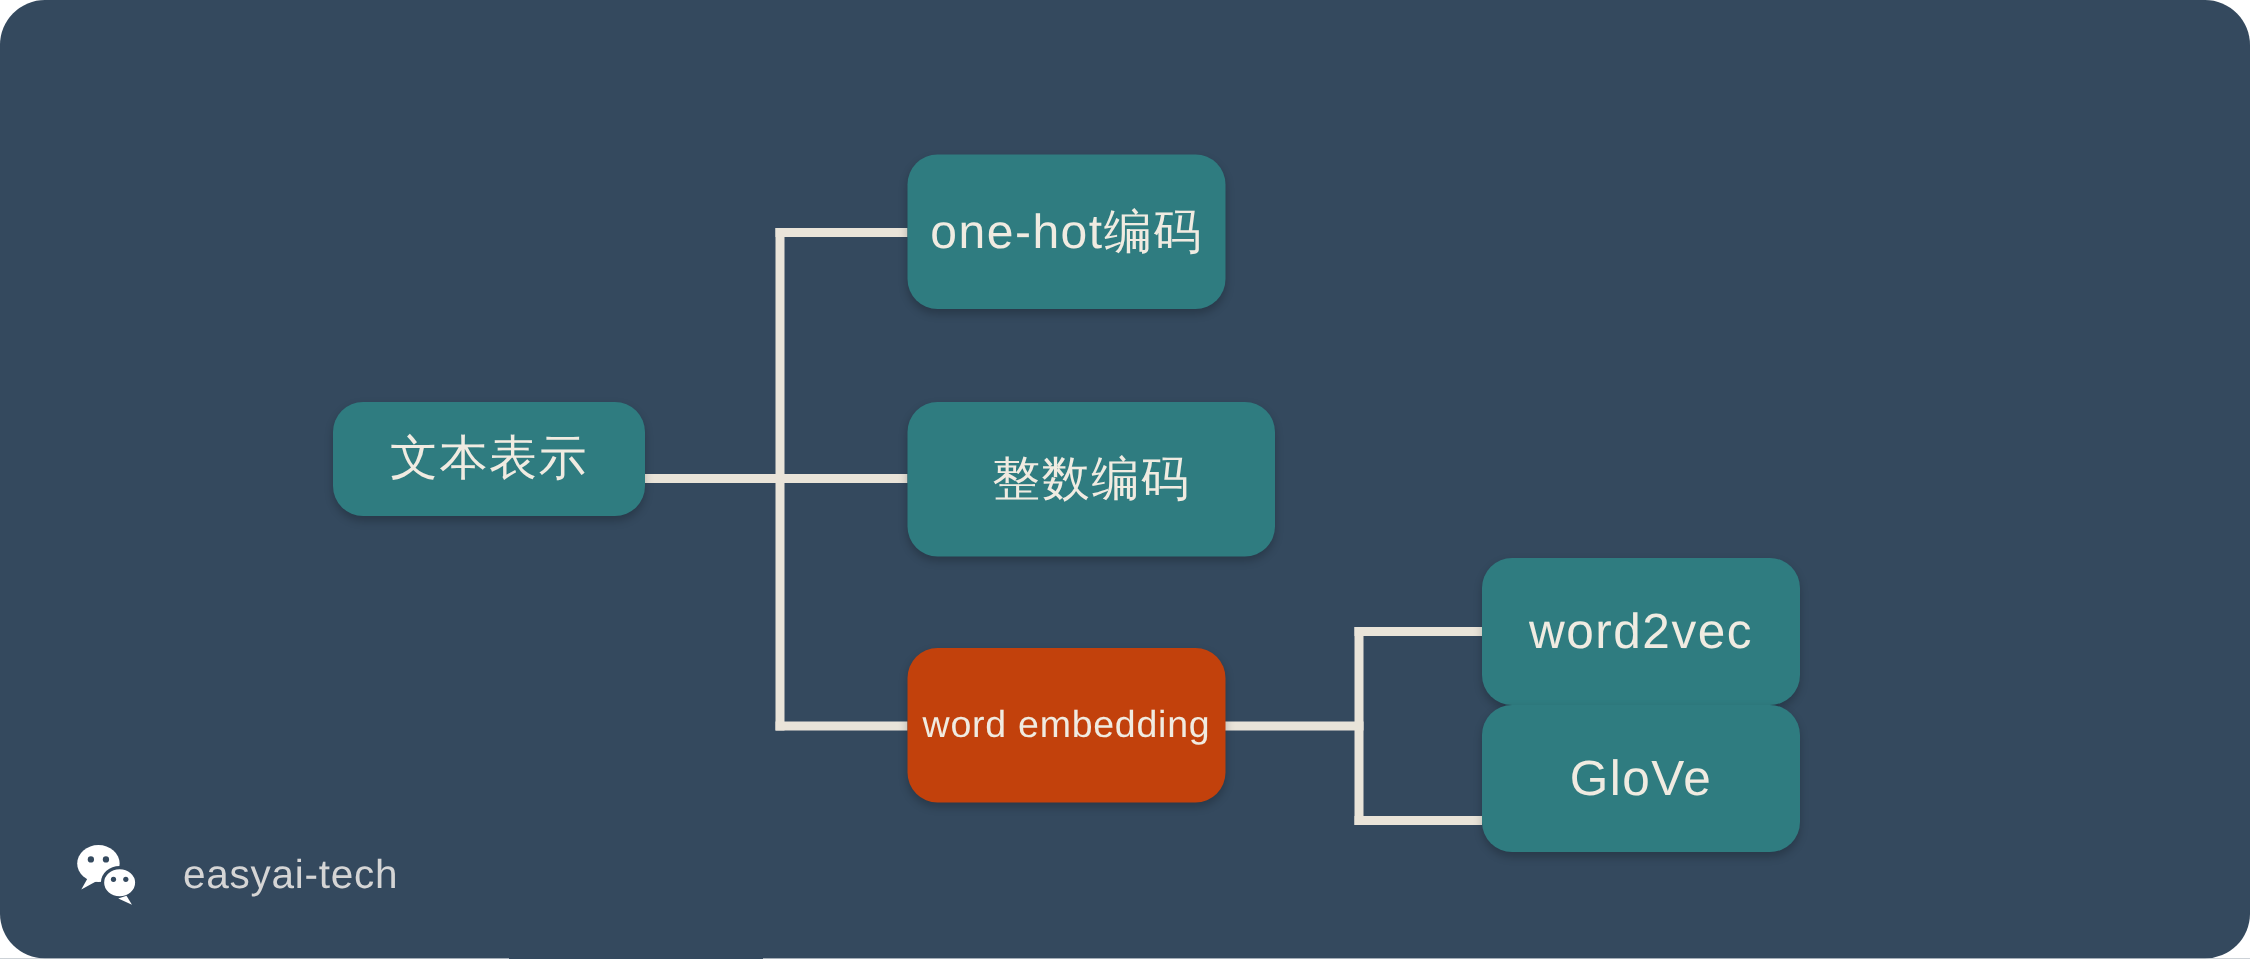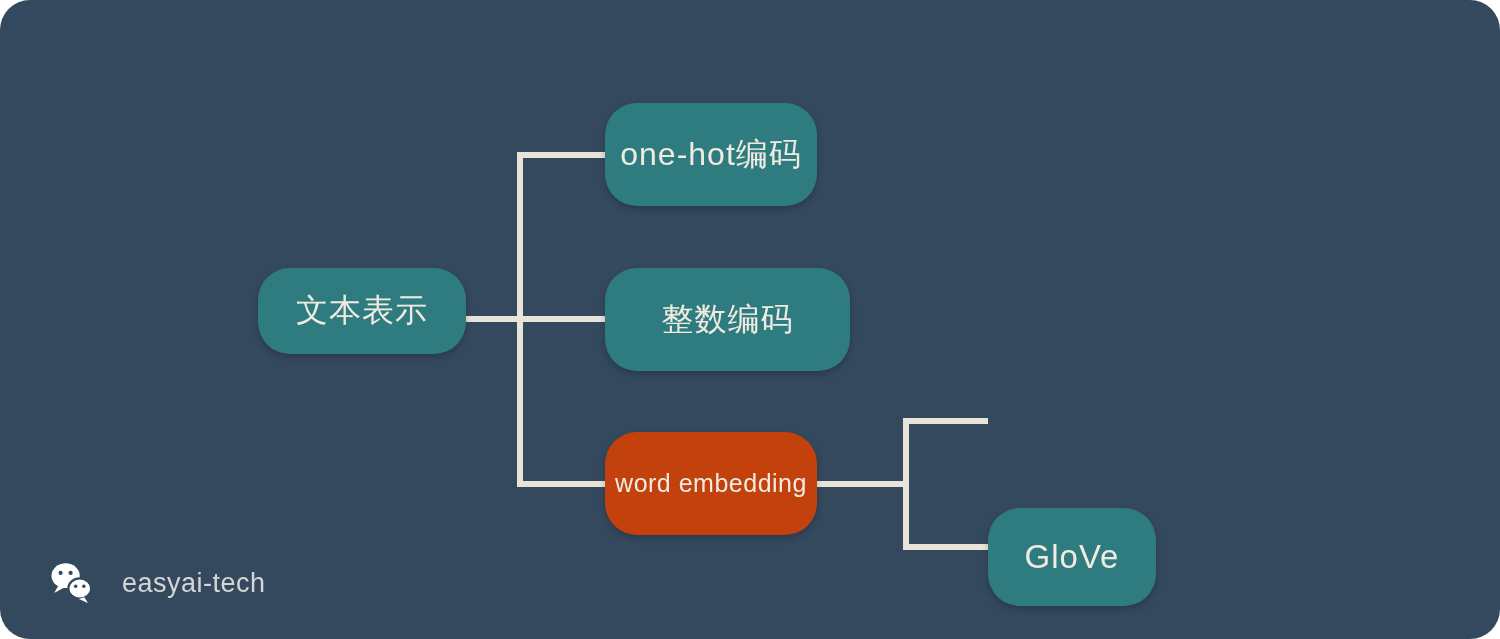--- a/index.html
+++ b/index.html
@@ -29,37 +29,37 @@
   .line-branch-bot { left: 517px; top: 481px; width: 88px; }
   .line-embed-out  { left: 816px; top: 481px; width: 93px; }
   .line-trunk-right{ left: 903px; top: 418px; height: 132px; }
   .line-branch-w2v { left: 903px; top: 418px; width: 85px; }
   .line-branch-glv { left: 903px; top: 544px; width: 85px; }
 
   
   .node {
     position: absolute;
     background: #2F7C80;
-    border-radius: 32px;
+    border-radius: 20px;
     color: #F0EBE1;
     display: flex;
     align-items: center;
     justify-content: center;
     font-size: 32px;
     letter-spacing: 1px;
     box-shadow: 0 3px 6px rgba(0,0,0,0.22);
     white-space: nowrap;
   }
   .node.highlight { background: #c2410c; }
-  .node-root   { left: 222px; top: 268px; width: 208px; height: 86px; margin-left: 36px; }
+  .node-root   { left: 222px; top: 268px; width: 208px; height: 76px; }
   .node-onehot { left: 605px; top: 103px; width: 212px; height: 103px; }
   .node-int    { left: 605px; top: 268px; width: 245px; height: 103px; }
   .node-embed  { left: 605px; top: 432px; width: 212px; height: 103px; font-size: 25px; letter-spacing: 0.5px; }
   .node-w2v    { left: 988px; top: 372px; width: 212px; height: 98px;  font-size: 33px; }
-  .node-glove  { left: 988px; top: 508px; width: 168px; height: 98px;  font-size: 33px; }
+  .node-glove  { left: 988px; top: 470px; width: 212px; height: 98px;  font-size: 33px; }
 
   
   .watermark {
     position: absolute;
     left: 50px;
     top: 562px;
     display: flex;
     align-items: center;
     color: #D5D5D5;
   }
@@ -90,20 +90,21 @@
   <div class="line h line-branch-glv"></div>
 
   <div class="node node-root">文本表示</div>
 
   <div class="node node-onehot">one-hot编码</div>
 
   <div class="node node-int">整数编码</div>
 
   <div class="node highlight node-embed">word embedding</div>
 
+  <div class="node node-w2v">word2vec</div>
 
   <div class="node node-glove">GloVe</div>
 
   <div class="watermark">
     <svg class="wm-icon" viewBox="0 0 48 46" xmlns="http://www.w3.org/2000/svg">
 
       <ellipse cx="17" cy="15" rx="15.5" ry="13.5" fill="#ffffff"></ellipse>
       <path d="M9 26 L4.5 34 L15.5 28 Z" fill="#ffffff"></path>
       <circle cx="11.5" cy="12" r="2.3" fill="#34495E"></circle>
       <circle cx="22.5" cy="12" r="2.3" fill="#34495E"></circle>

